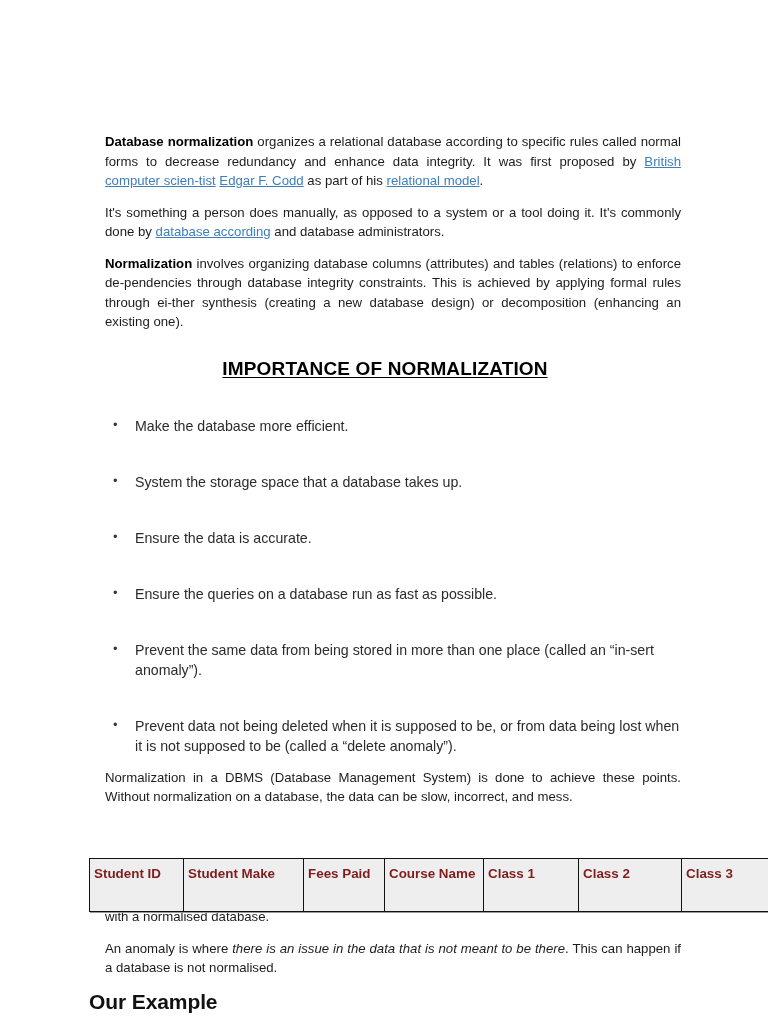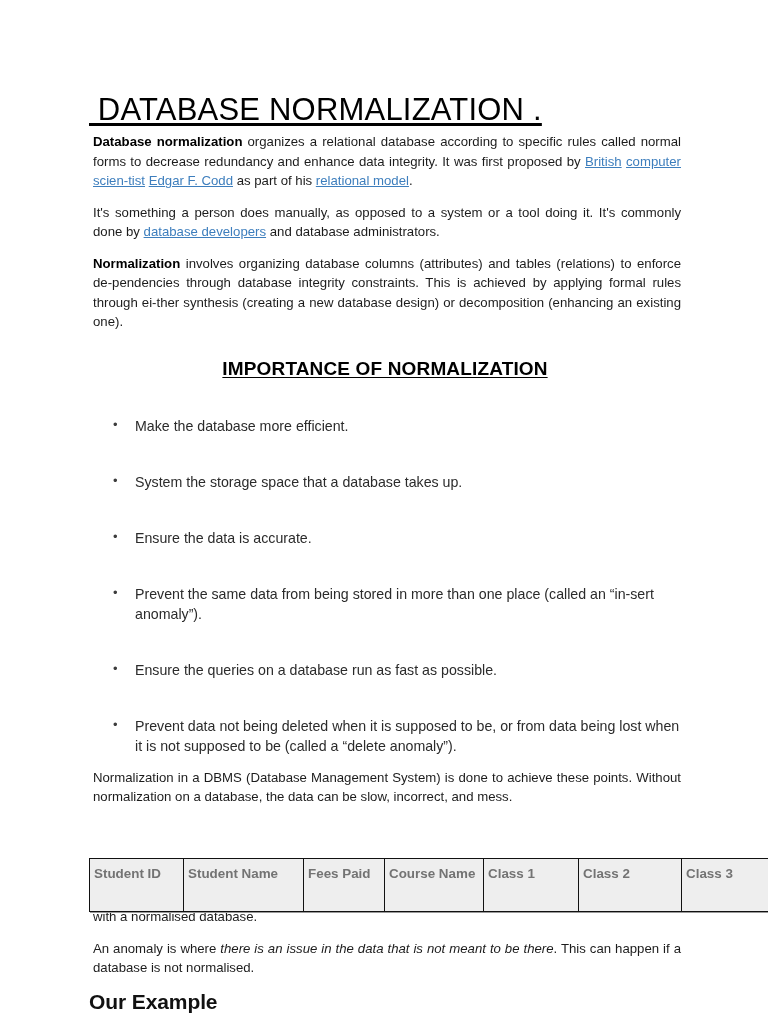--- a/index.html
+++ b/index.html
@@ -45,21 +45,21 @@
 
   
   .content {
     position: absolute;
     left: 89px;
     top: 132px;
     width: 592px;
   }
 
   p.para {
-    margin: 0 0 12px 4px;
+    margin: 0 0 12px 16px;
     font-family: "Liberation Sans", sans-serif;
     font-size: 13.2px;
     line-height: 19.5px;
     text-align: justify;
     color: #1c1c1c;
     hyphens: manual;
   }
   p.para b { font-weight: bold; color: #000; }
   p.para i { font-style: italic; }
 
@@ -135,21 +135,21 @@
     background: #eeeeee;
     border: 1.5px solid #111111;
     box-shadow: 1px 1px 0 #999;
   }
   table.student-table th {
     border-right: 1.7px solid #111111;
     background: #eeeeee;
     font-family: "Liberation Sans", sans-serif;
     font-size: 13.4px;
     font-weight: bold;
-    color: #737373;
+    color: #7f1d1d;
     text-align: left;
     vertical-align: top;
     padding: 7px 3px 30px 4px;
     line-height: 15px;
     word-wrap: break-word;
   }
   table.student-table th:last-child { border-right: none; }
 
   .c0 { width: 86px; }
   .c1 { width: 112px; }
@@ -157,38 +157,37 @@
   .c3 { width: 91px; }
   .c4 { width: 87px; }
   .c5 { width: 95px; }
   .c6 { width: 117px; }
 </style>
 </head>
 <body>
 
 <div class="page">
 
-  <div class="doc-title"><u> DATABASE NORMALIZATION .</u></div>
 
   <div class="content">
 
     <p class="para"><b>Database normalization</b><span> organizes a relational database according to specific rules called normal forms to decrease redundancy and enhance data integrity. It was first proposed by </span><a class="link" href="#">British</a><span> </span><a class="link" href="#">computer scien‐tist</a><span> </span><a class="link" href="#">Edgar F. Codd</a><span> as part of his </span><a class="link" href="#">relational model</a><span>.</span></p>
 
-    <p class="para"><span>It's something a person does manually, as opposed to a system or a tool doing it. It's commonly done by </span><a class="link" href="#">database developers</a><span> and database administrators.</span></p>
+    <p class="para"><span>It's something a person does manually, as opposed to a system or a tool doing it. It's commonly done by </span><a class="link" href="#">database according</a><span> and database administrators.</span></p>
 
     <p class="para"><b>Normalization</b><span> involves organizing database columns (attributes) and tables (relations) to enforce de‐pendencies through database integrity constraints. This is achieved by applying formal rules through ei‐ther synthesis (creating a new database design) or decomposition (enhancing an existing one).</span></p>
 
     <div class="center-heading"><span>IMPORTANCE OF NORMALIZATION </span></div>
 
     <ul class="bullets">
       <li>Make the database more efficient.</li>
       <li>System the storage space that a database takes up.</li>
       <li>Ensure the data is accurate.</li>
+      <li>Ensure the queries on a database run as fast as possible.</li>
       <li>Prevent the same data from being stored in more than one place (called an “in‐sert anomaly”).</li>
-      <li>Ensure the queries on a database run as fast as possible.</li>
       <li>Prevent data not being deleted when it is supposed to be, or from data being lost when it is not supposed to be (called a “delete anomaly”).</li>
     </ul>
 
     <p class="para">Normalization in a DBMS (Database Management System) is done to achieve these points. Without normalization on a database, the data can be slow, incorrect, and mess.</p>
 
     <h2 class="section sp-top">Data Anomalies</h2>
 
     <p class="para">Let’s take a look at the different kinds of data anomalies that can occur and that can be prevented with a normalised database.</p>
 
     <p class="para"><span>An anomaly is where </span><i>there is an issue in the data that is not meant to be there</i><span>. This can happen if a database is not normalised.</span></p>
@@ -197,21 +196,21 @@
 
     <p class="para"><span>We’ll be using a </span><b>student database</b><span> as an example in this article, which records stu‐dent, class, and teacher information.</span></p>
 
   </div>
 
   <div class="table-wrap">
     <table class="student-table">
       <thead>
         <tr>
           <th class="c0">Student ID</th>
-          <th class="c1">Student Name</th>
+          <th class="c1">Student Make</th>
           <th class="c2">Fees Paid</th>
           <th class="c3">Course Name</th>
           <th class="c4">Class 1</th>
           <th class="c5">Class 2</th>
           <th class="c6">Class 3</th>
         </tr>
       </thead>
     </table>
   </div>
 

